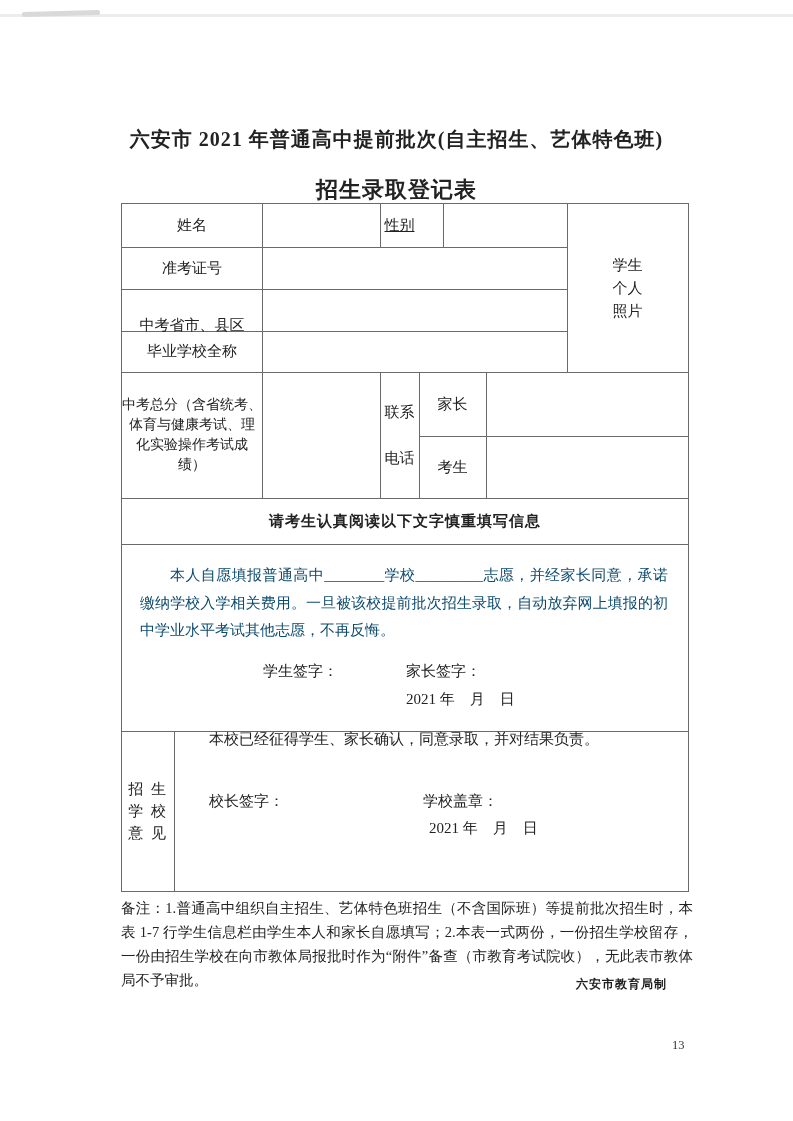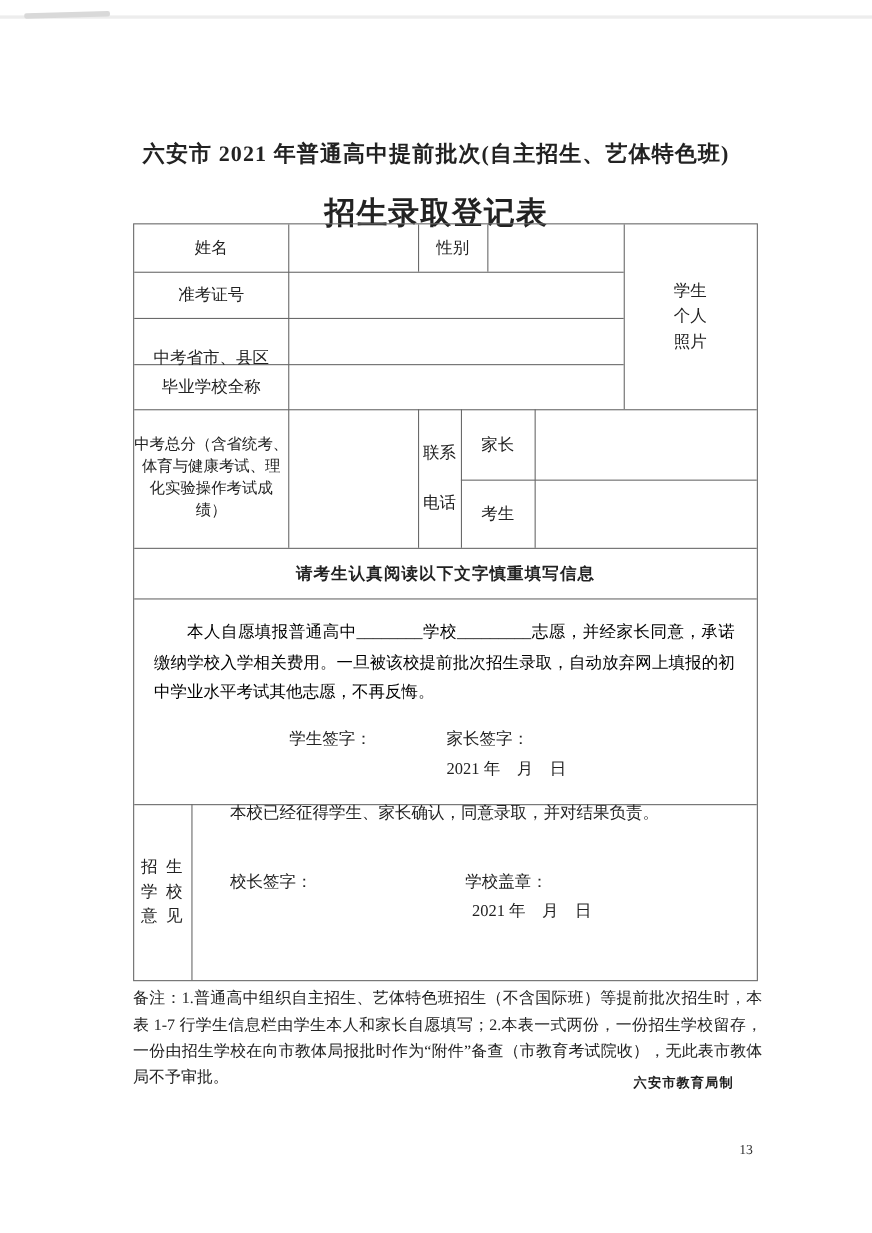--- a/index.html
+++ b/index.html
@@ -4,32 +4,32 @@
 <style>
   html,body{margin:0;padding:0;background:#ffffff;}
   .page{position:relative;width:793px;height:1121px;background:#ffffff;overflow:hidden;
         font-family:"Liberation Serif","DejaVu Serif",serif;color:#222;}
   .abs{position:absolute;}
   .artifact{position:absolute;background:#ededed;}
   .smudge{position:absolute;background:#d9d9d9;transform:rotate(-1.5deg);border-radius:2px;}
   .title{position:absolute;left:0;width:100%;text-align:center;font-weight:bold;
          letter-spacing:1px;white-space:nowrap;}
   .title.l1{top:126px;font-size:20px;}
-  .title.l2{top:175px;font-size:28px;}
+  .title.l2{top:175px;font-size:22px;}
   .tbl{position:absolute;left:121px;top:203px;width:566px;height:687px;border:1px solid #6a6a6a;}
   .line{position:absolute;background:#6a6a6a;}
   .cell{position:absolute;display:flex;align-items:center;justify-content:center;
         font-size:15px;color:#222;text-align:center;}
   .preline{white-space:pre-line;}
   .score-lbl{font-size:14px;line-height:20px;}
   .photo-lbl{line-height:23px;text-align:left;}
   .contact-lbl{line-height:46px;}
   .notice{font-weight:bold;letter-spacing:1px;font-size:15px;}
   .pledge-par{position:absolute;left:18px;top:18px;width:528px;font-size:15px;line-height:27.5px;
-              text-indent:2em;text-align:justify;color:#000000;}
+              text-indent:2em;text-align:justify;color:#0c4a6e;}
   .sig{position:absolute;font-size:15px;white-space:nowrap;color:#222;}
   .opinion-lbl{line-height:22px;letter-spacing:2px;}
   .notes{position:absolute;left:121px;top:896px;width:572px;font-size:14.5px;line-height:24px;
          text-align:justify;color:#222;}
   .maker{position:absolute;left:121px;top:976px;width:546px;text-align:right;
          font-weight:bold;font-size:12px;letter-spacing:1px;color:#1d1d1d;}
   .pagenum{position:absolute;left:672px;top:1038px;font-size:12.5px;color:#333;}
 </style>
 </head>
 <body>
@@ -57,21 +57,21 @@
     <div class="line" style="left:0;top:85px;width:445px;height:1px;"></div>
     <div class="line" style="left:0;top:127px;width:445px;height:1px;"></div>
     <div class="line" style="left:0;top:168px;width:566px;height:1px;"></div>
     <div class="line" style="left:297px;top:232px;width:269px;height:1px;"></div>
     <div class="line" style="left:0;top:294px;width:566px;height:1px;"></div>
     <div class="line" style="left:0;top:340px;width:566px;height:1px;"></div>
     <div class="line" style="left:0;top:527px;width:566px;height:1px;"></div>
 
     <div class="cell" style="left:0;top:0;width:140px;height:43px;">姓名</div>
     <div class="cell" style="left:140px;top:0;width:118px;height:43px;"></div>
-    <div class="cell" style="left:258px;top:0;width:63px;height:43px;">性别</div>
+    <div class="cell" style="left:246px;top:0;width:63px;height:43px;text-decoration:underline;">性别</div>
     <div class="cell" style="left:321px;top:0;width:124px;height:43px;"></div>
     <div class="cell preline photo-lbl" style="left:445px;top:0;width:121px;height:168px;">学生
 个人
 照片</div>
 
     <div class="cell" style="left:0;top:43px;width:140px;height:42px;">准考证号</div>
     <div class="cell" style="left:140px;top:43px;width:305px;height:42px;"></div>
     <div class="cell" style="left:0;top:100px;width:140px;height:42px;">中考省市、县区</div>
     <div class="cell" style="left:140px;top:85px;width:305px;height:42px;"></div>
     <div class="cell" style="left:0;top:127px;width:140px;height:41px;">毕业学校全称</div>

